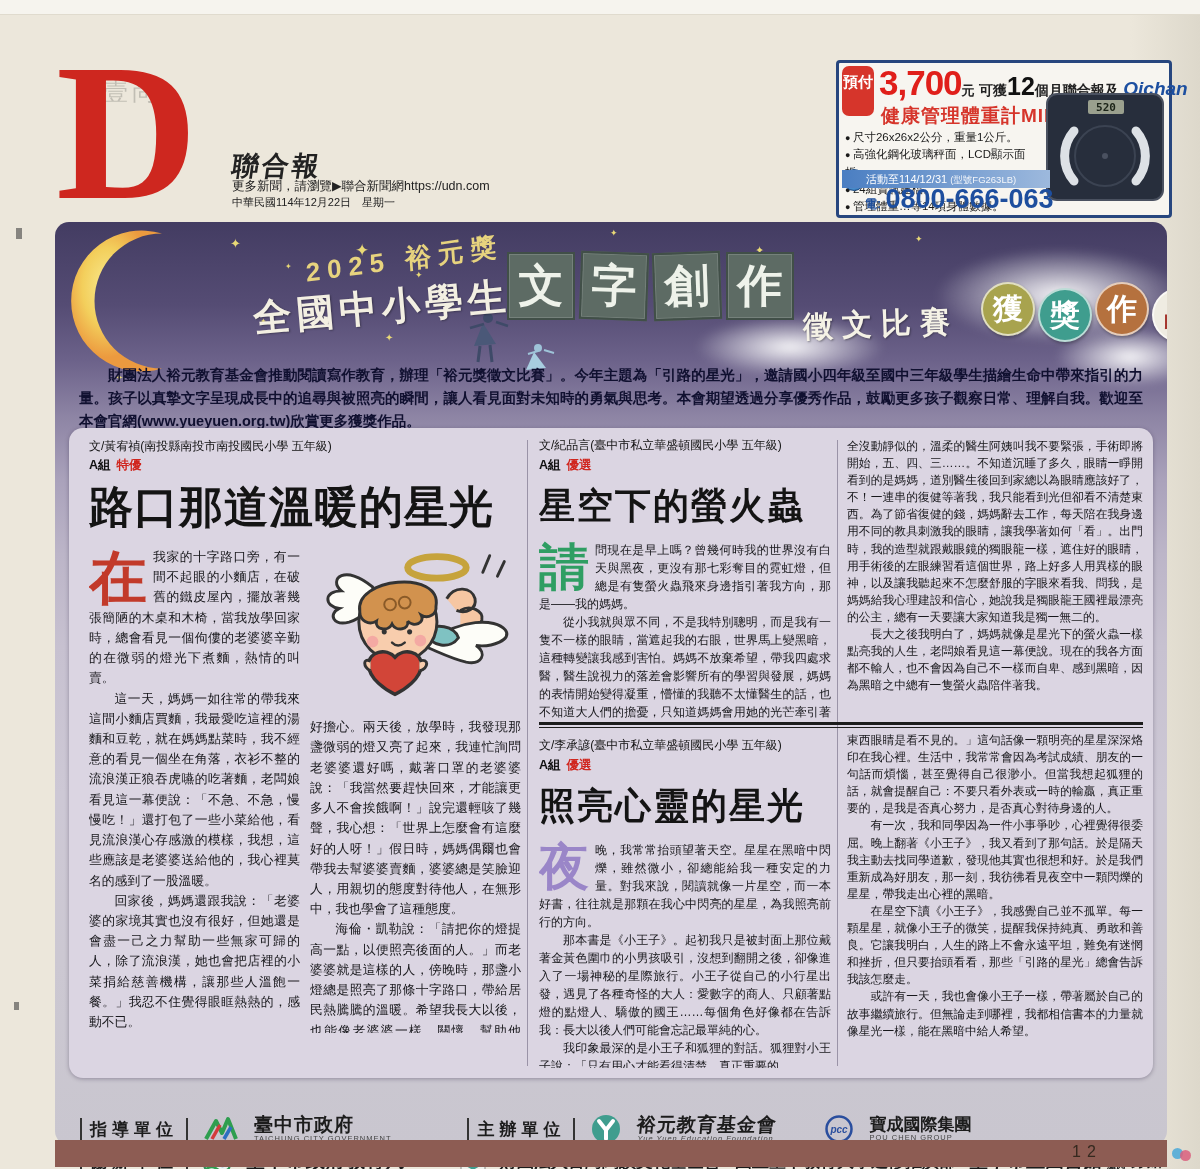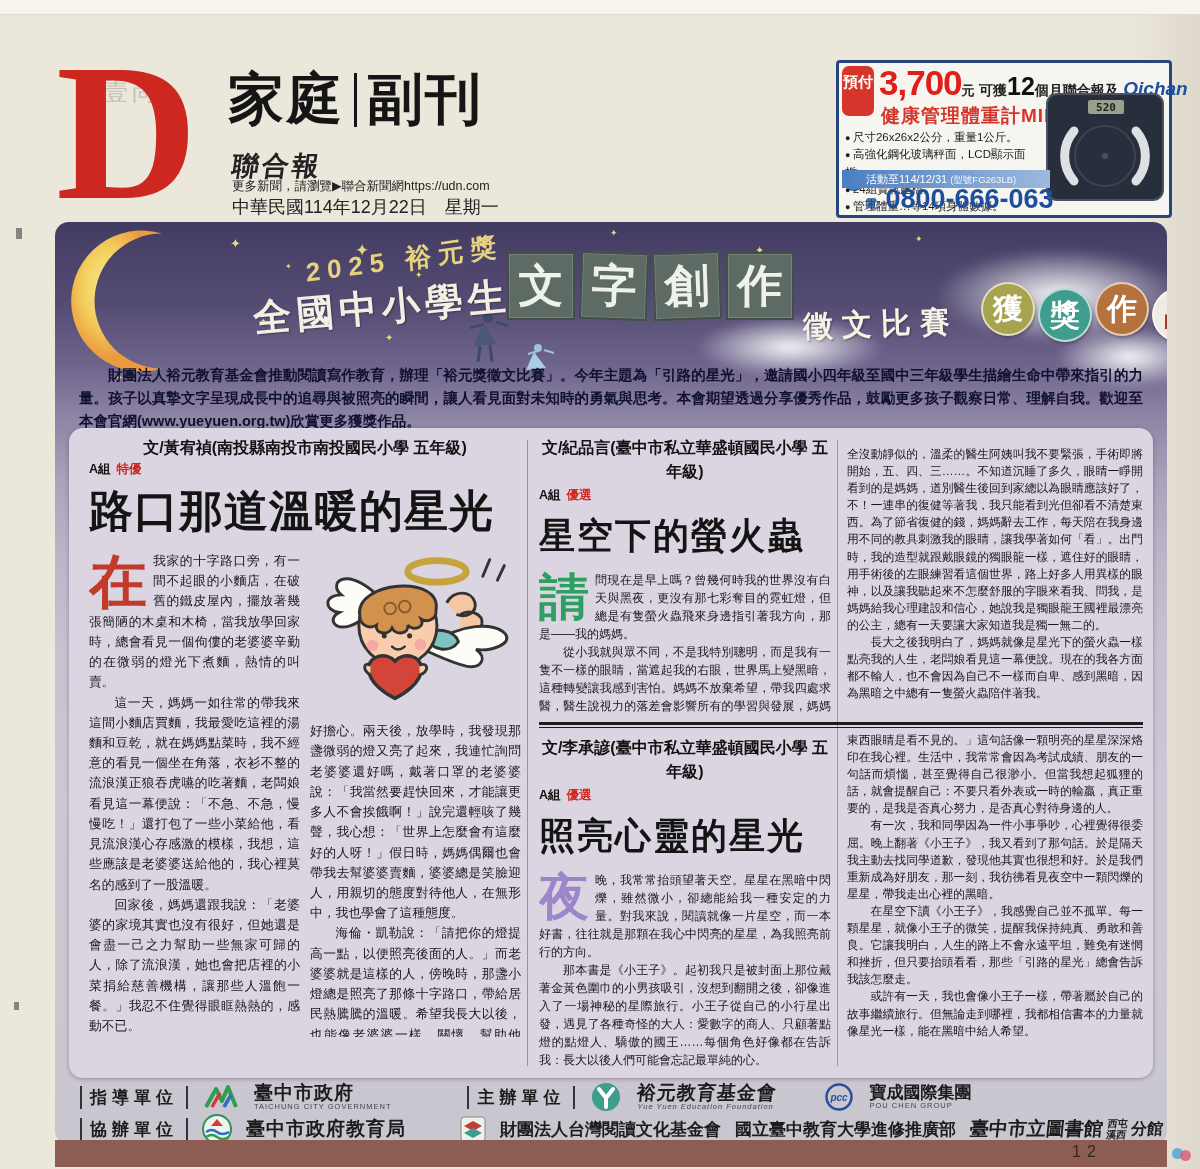--- a/index.html
+++ b/index.html
@@ -7,21 +7,21 @@
   .page{position:absolute;inset:0;background:linear-gradient(90deg,#ece7db 0,#ece7db 1130px,#ddd8cb 1200px);}
   .topstrip{position:absolute;left:0;top:0;width:100%;height:14px;background:#f6f4ee;border-bottom:1px solid #e0dbce;}
 
   
   .d-letter{position:absolute;left:56px;top:52px;font-family:"Liberation Serif","DejaVu Serif",serif;font-weight:900;font-size:196px;line-height:0.82;color:#ce271f;}
   .ghost{position:absolute;left:104px;top:76px;font-size:24px;color:#8f8d86;opacity:.45;letter-spacing:4px;}
   .section-title{position:absolute;left:228px;top:62px;font-size:56px;font-weight:900;color:#151515;letter-spacing:2px;display:flex;align-items:center;}
   .section-title .bar{display:inline-block;width:3px;height:54px;background:#151515;margin:0 10px;}
   .udn-logo{position:absolute;left:232px;top:148px;font-size:27px;font-weight:900;color:#222;transform:skewX(-8deg);letter-spacing:3px;}
   .udn-more{position:absolute;left:232px;top:178px;font-size:12.5px;color:#222;}
-  .udn-date{position:absolute;left:232px;top:195px;font-size:18px;color:#222;}
+  .udn-date{position:absolute;left:232px;top:195px;font-size:11px;color:#222;}
 
   
   .ad{position:absolute;left:836px;top:60px;width:330px;height:152px;background:#f7f5f0;border:3px solid #27467e;border-radius:4px;}
   .ad-badge{position:absolute;left:3px;top:3px;width:32px;height:50px;background:#d6352b;border-radius:7px;color:#fff;font-size:15px;font-weight:bold;line-height:1.3;text-align:center;padding-top:6px;box-sizing:border-box;}
   .ad-priceline{position:absolute;left:40px;top:0px;white-space:nowrap;}
   .ad-price{color:#e01f1a;font-size:35px;font-weight:900;letter-spacing:-1px;}
   .ad-unit{font-size:13px;font-weight:bold;color:#222;}
   .ad-offer{font-size:14px;font-weight:bold;color:#222;}
   .ad-offer-num{font-size:25px;font-weight:900;color:#111;}
   .ad-brand{color:#1d4fa0;font-weight:900;font-size:19px;font-style:italic;}
@@ -51,47 +51,47 @@
   .awards{position:absolute;left:926px;top:60px;display:flex;gap:3px;}
   .award-c{width:50px;height:50px;border-radius:50%;display:flex;align-items:center;justify-content:center;font-size:30px;font-weight:900;color:#fff;border:2px solid rgba(255,255,255,.65);box-shadow:1px 2px 3px rgba(0,0,0,.25);}
   .award-c:nth-child(1){background:#a8a34e;}
   .award-c:nth-child(2){background:#3f9d8e;transform:translateY(6px);}
   .award-c:nth-child(3){background:#b5713e;}
   .award-c:nth-child(4){background:#efece2;color:#a5362e;transform:translateY(6px);}
   .intro{position:absolute;left:24px;top:142px;width:1064px;font-size:14.5px;line-height:1.6;color:#101030;text-align:justify;text-indent:2em;font-weight:bold;}
 
   
   .panel{position:absolute;left:14px;top:206px;width:1084px;height:650px;background:#dbd5e2;border-radius:14px;box-shadow:0 1px 4px rgba(40,30,60,.35);}
-  .byline{font-size:16px;font-weight:bold;color:#111;text-align:center;}
+  .byline{font-size:12px;font-weight:normal;color:#111;}
   .awardline{font-size:12.5px;font-weight:bold;color:#111;margin-top:2px;}
   .awardline .red{color:#d0261e;margin-left:6px;}
   .a-title{font-weight:900;color:#141414;white-space:nowrap;}
   .bodytext p{margin:0;text-align:justify;text-indent:2em;color:#17171b;}
   .bodytext p.nofirst{text-indent:0;}
   .dropcap{float:left;font-weight:900;line-height:.95;margin:3px 6px 0 0;}
   .art1{position:absolute;left:20px;top:10px;width:432px;}
   .art1 .a-title{font-size:44px;letter-spacing:1px;margin:4px 0 10px;}
   .art1-cols{display:flex;gap:10px;}
   .art1-col{width:211px;font-size:12.8px;line-height:1.58;overflow:hidden;height:486px;}
   .art1 .dropcap{font-size:58px;color:#c23a2a;}
   .angelbox{width:205px;height:158px;margin:0 0 6px 2px;}
   .vrule{position:absolute;top:12px;bottom:12px;width:1px;background:#9a93a7;}
   .art2L{position:absolute;left:470px;top:8px;width:292px;height:282px;overflow:hidden;}
   .art2L .a-title{font-size:36px;letter-spacing:2px;margin:4px 0 8px;}
   .art23-body{font-size:12px;line-height:1.5;}
   .art2L .dropcap{font-size:50px;color:#2f9e63;}
-  .art2R{position:absolute;left:778px;top:18px;width:296px;height:278px;overflow:hidden;font-size:11.8px;line-height:1.45;}
+  .art2R{position:absolute;left:778px;top:10px;width:296px;height:278px;overflow:hidden;font-size:11.8px;line-height:1.45;}
   .hdouble{position:absolute;left:470px;top:294px;width:604px;height:2px;border-top:3px solid #1c1c1c;border-bottom:1px solid #1c1c1c;}
   .art3L{position:absolute;left:470px;top:308px;width:292px;height:332px;overflow:hidden;}
   .art3L .a-title{font-size:36px;letter-spacing:2px;margin:4px 0 8px;}
   .art3L .dropcap{font-size:50px;color:#9a86c8;}
   .art3R{position:absolute;left:778px;top:304px;width:296px;height:336px;overflow:hidden;font-size:11.8px;line-height:1.45;}
 
   
-  .frow{position:absolute;display:flex;align-items:center;}
+  .frow{position:absolute;display:flex;align-items:center;margin-top:32px;}
   .frow1{left:80px;top:1082px;gap:16px;}
   .frow2{left:80px;top:1114px;gap:14px;}
   .unit-label{font-size:17px;font-weight:900;color:#1c1c1c;letter-spacing:5px;border-left:2px solid #333;border-right:2px solid #333;padding:0 8px;}
   .orgstack{display:flex;flex-direction:column;line-height:1.05;}
   .org-main{font-size:19px;font-weight:900;color:#1c1c1c;letter-spacing:1px;}
   .org-en{font-size:7.5px;color:#444;letter-spacing:1px;}
   .org-plain{font-size:17px;font-weight:900;color:#1c1c1c;}
   .brush{transform:skewX(-6deg);font-weight:900;}
   .lib{display:flex;align-items:center;gap:4px;}
   .lib-sub{display:flex;flex-direction:column;font-size:10px;font-weight:bold;line-height:1.1;color:#222;transform:skewX(-8deg);}
@@ -103,25 +103,20 @@
   .edge-tick{position:absolute;background:#333;opacity:.55;}
 </style>
 </head>
 <body>
 
 <div class="page">
   <div class="topstrip"></div>
 
   <div class="ghost">壹尚</div>
   <div class="d-letter">D</div>
-  <div class="section-title">
-    <span>家庭</span>
-    <span class="bar"></span>
-    <span>副刊</span>
-  </div>
   <div class="udn-logo">聯合報</div>
   <div class="udn-more">更多新聞，請瀏覽▶聯合新聞網https://udn.com</div>
   <div class="udn-date">中華民國114年12月22日　星期一</div>
 
   <div class="ad">
     <div class="ad-badge">預付</div>
     <div class="ad-priceline">
       <span class="ad-price">3,700</span><span class="ad-unit">元</span>
       <span class="ad-offer">可獲</span><span class="ad-offer-num">12</span><span class="ad-offer">個月聯合報及</span>
       <span class="ad-brand">Oichan</span>

